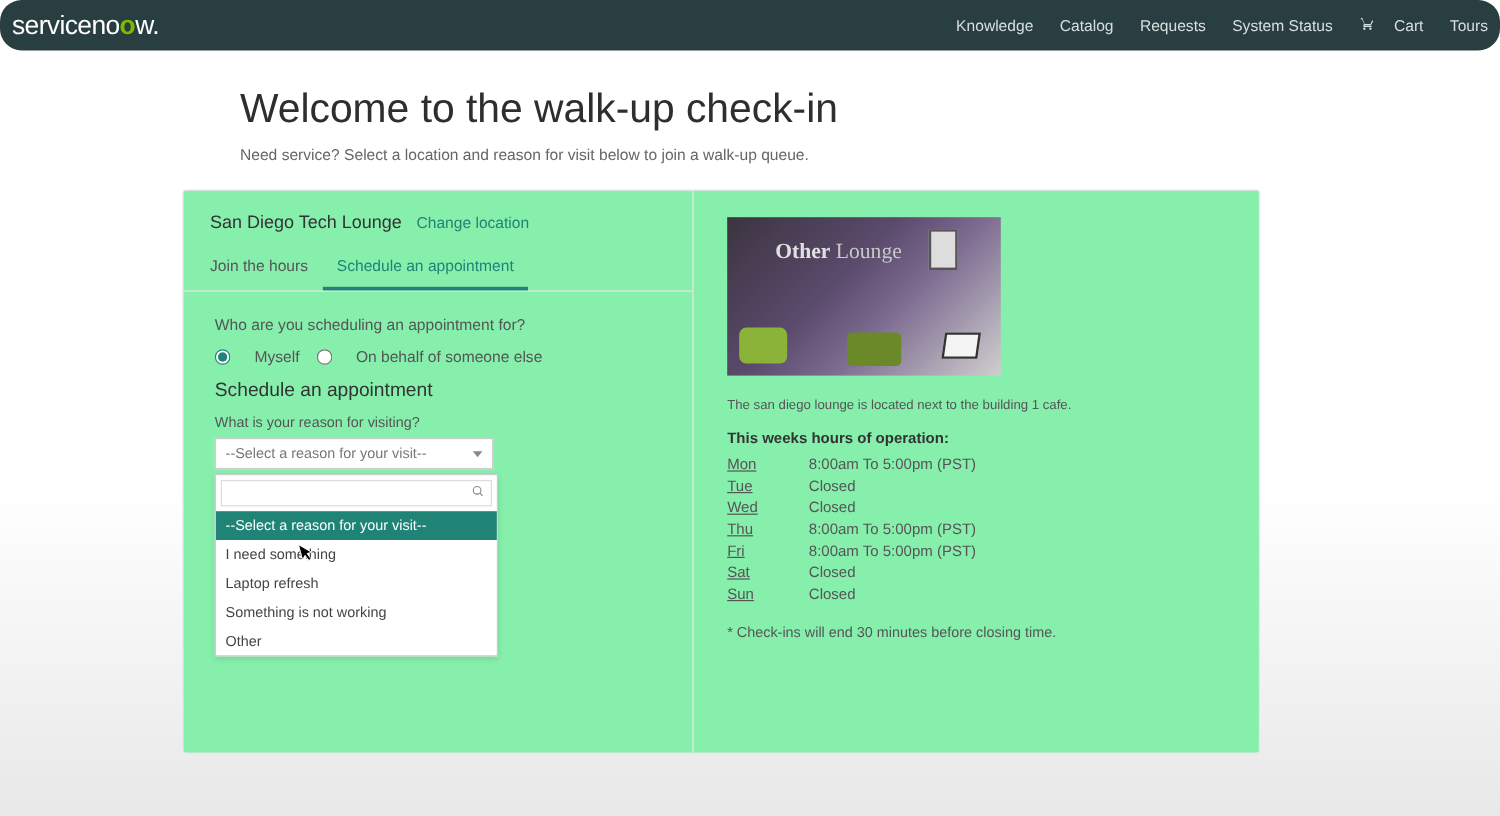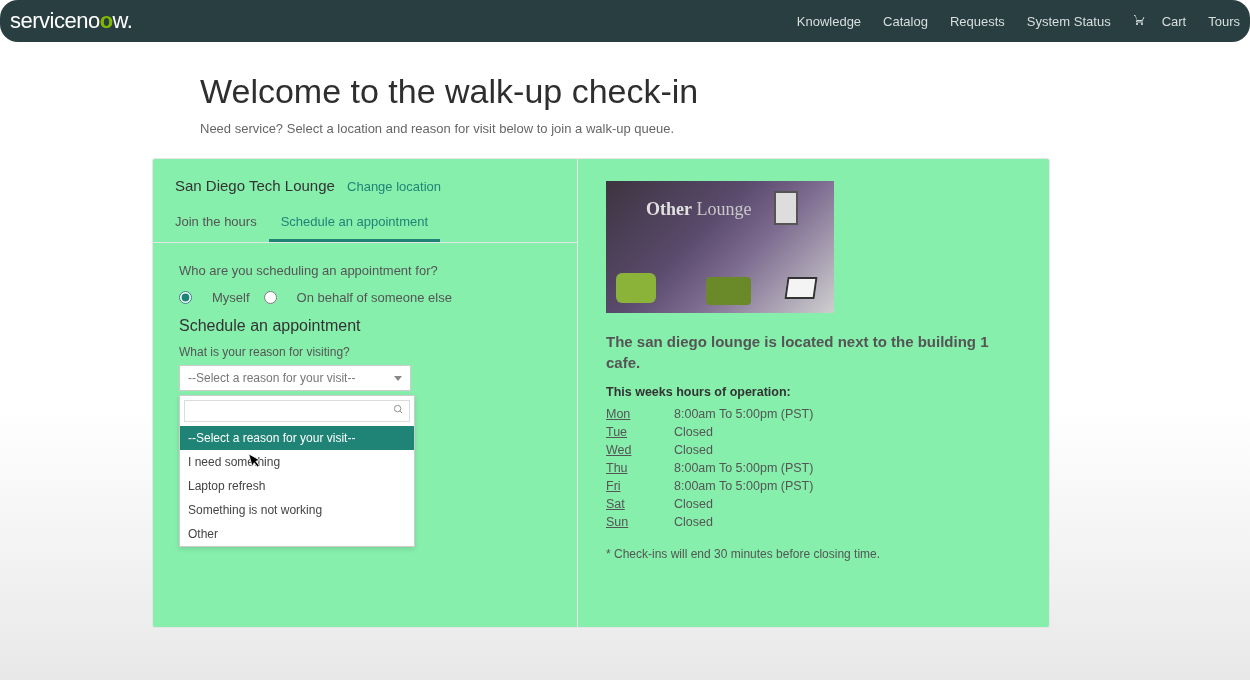--- a/index.html
+++ b/index.html
@@ -197,21 +197,21 @@
   left: 40px; top: 18px;
   color: #c9c9c9;
   font-size: 18px;
   font-family: Georgia, serif;
 }
 .photo .wall b { color: #e0e0e0; }
 .photo .chair1 { position:absolute; left:10px; bottom:10px; width:40px; height:30px; background:#8bb33a; border-radius:6px; }
 .photo .chair2 { position:absolute; left:100px; bottom:8px; width:45px; height:28px; background:#6a8a2a; border-radius:4px; }
 .photo .monitor { position:absolute; right:18px; bottom:14px; width:30px; height:22px; background:#f4f4f4; border:2px solid #333; transform: skewX(-8deg); }
 .photo .tv { position:absolute; right:36px; top:10px; width:24px; height:34px; background:#ddd; border:2px solid #555;}
-.loc-desc { font-size: 15px; color: #555; margin-bottom: 12px; line-height:1.4;font-weight:bold; }
+.loc-desc { font-size: 11px; color: #555; margin-bottom: 12px; line-height:1.4; }
 .hours-title { font-size: 12.5px; font-weight: bold; color:#333; margin-bottom: 8px;}
 .hours-table { font-size: 12.5px; color: #555; }
 .hours-table .row { display: flex; margin-bottom: 4px; }
 .hours-table .day { width: 68px; text-decoration: underline; }
 .hours-table .time {  }
 .footnote { font-size: 12px; color: #555; margin-top: 18px; }
 </style>
 </head>
 <body>
 

